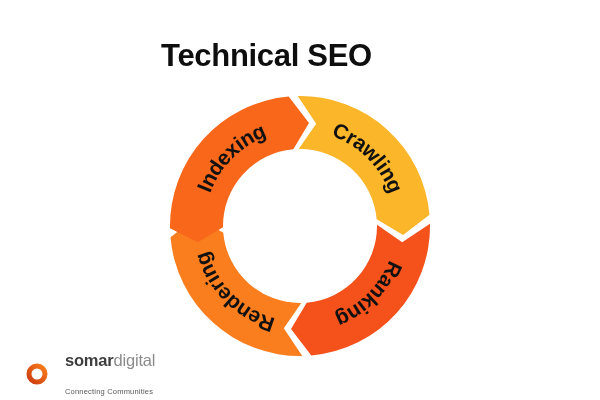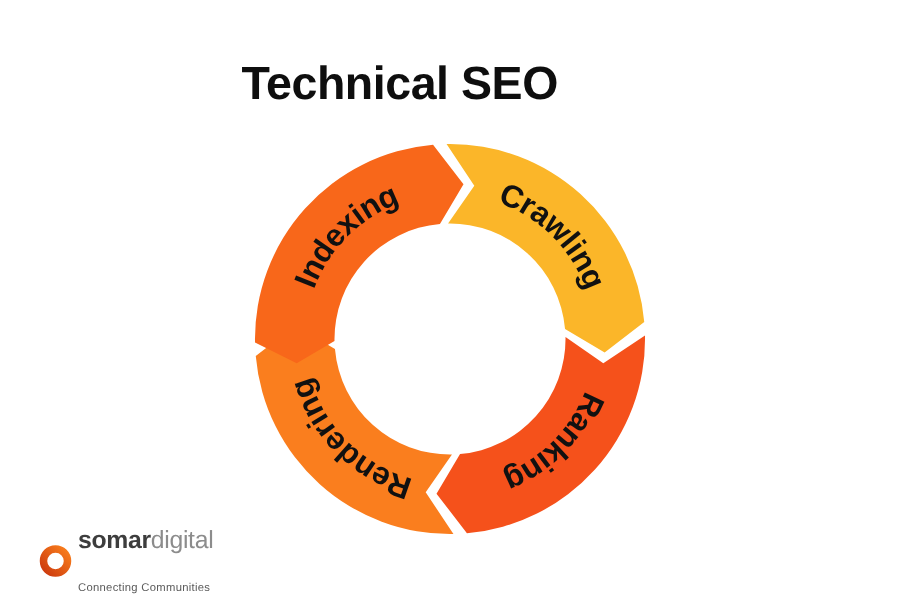--- a/index.html
+++ b/index.html
@@ -12,21 +12,21 @@
     text-align:center; font-size:31px; font-weight:700; color:#0e0e0e;
     letter-spacing:-0.3px; font-family:"Liberation Sans", sans-serif;
   }
   svg.cycle { position:absolute; left:0; top:0; }
   .seg-label {
     font-family:"Liberation Sans", sans-serif;
     font-weight:700; font-size:21px; fill:#111111; letter-spacing:0.5px;
   }
   .brand {
     position:absolute; left:26px; top:352px;
-    display:flex; align-items:center; gap:4px;
+    display:flex; align-items:center; gap:17px;
   }
   .brand-text { display:flex; flex-direction:column; line-height:1; }
   .brand-line { font-size:16.5px; letter-spacing:-0.2px; }
   .brand-bold { font-weight:700; color:#3d3d3d; }
   .brand-light { font-weight:400; color:#8c8c8c; }
   .brand-tagline { font-size:7.5px; color:#595959; margin-top:19px; letter-spacing:0.2px; }
 </style>
 </head>
 <body>
 

